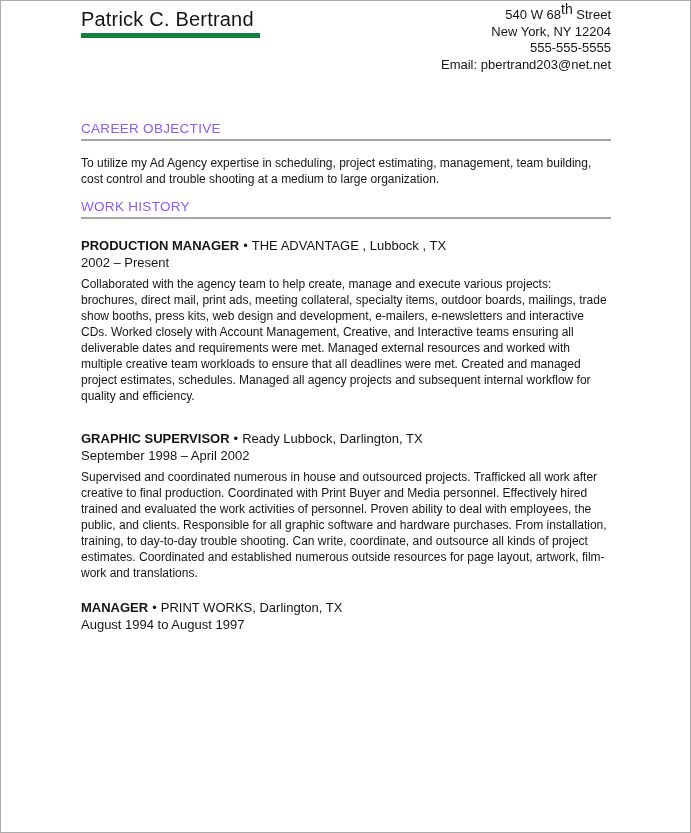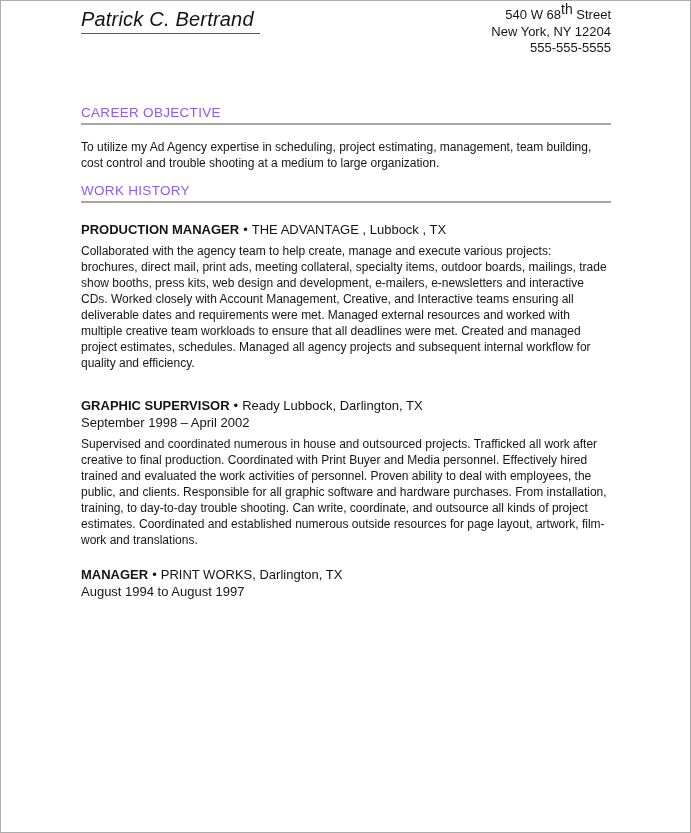--- a/index.html
+++ b/index.html
@@ -17,24 +17,23 @@
   .content { padding: 6px 79px 0 80px; }
 
   
   .header { display: flex; justify-content: space-between; align-items: flex-start; }
   .name {
     display: inline-block;
     font-size: 20px;
     line-height: 24px;
     letter-spacing: 0.2px;
     color: #141414;
-    border-bottom: 1px solid #15803d;
+    border-bottom: 5px solid #15803d;
     padding: 0 6px 2px 0;
     white-space: nowrap;
-    font-style: italic;
   }
   .contact { text-align: right; font-size: 13px; line-height: 16.5px; color: #161616; }
   .contact sup { font-size: 14px; line-height: 0; vertical-align: 5px; }
 
   
   .section-heading {
     font-size: 13.5px;
     font-weight: normal;
     letter-spacing: 0.3px;
     color: #8b5cf6;
@@ -69,33 +68,35 @@
   <div class="content">
 
     <header class="header">
       <div>
         <span class="name">Patrick C. Bertrand</span>
       </div>
       <div class="contact">
         <div class="contact-line"><span>540 W 68</span><sup>th</sup><span> Street</span></div>
         <div class="contact-line">New York, NY 12204</div>
         <div class="contact-line">555-555-5555</div>
+        <div class="contact-line">Email: pbertrand203@net.net</div>
       </div>
     </header>
 
     <section class="section objective">
       <h2 class="section-heading">CAREER OBJECTIVE</h2>
       <p class="body-text">To utilize my Ad Agency expertise in scheduling, project estimating, management, team building, cost control and trouble shooting at a medium to large organization.</p>
     </section>
 
     <section class="section work">
       <h2 class="section-heading">WORK HISTORY</h2>
 
       <article class="job job-1">
         <div class="job-title-line"><span class="job-title">PRODUCTION MANAGER</span><span class="bullet">•</span><span class="job-company">THE ADVANTAGE , Lubbock , TX</span></div>
+        <div class="job-dates">2002  – Present</div>
         <p class="body-text job-desc">Collaborated with the agency team to help create, manage and execute various projects: brochures, direct mail, print ads, meeting collateral, specialty items, outdoor boards, mailings, trade show booths, press kits, web design and development, e-mailers, e-newsletters and interactive CDs. Worked closely with Account Management, Creative, and Interactive teams ensuring all deliverable dates and requirements were met. Managed external resources and worked with multiple creative team workloads to ensure that all deadlines were met. Created and managed project estimates, schedules. Managed all agency projects and subsequent internal workflow for quality and efficiency.</p>
       </article>
 
       <article class="job job-2">
         <div class="job-title-line"><span class="job-title">GRAPHIC SUPERVISOR</span><span class="bullet">•</span><span class="job-company">Ready Lubbock, Darlington, TX</span></div>
         <div class="job-dates">September 1998 – April 2002</div>
         <p class="body-text job-desc">Supervised and coordinated numerous in house and outsourced projects. Trafficked all work after creative to final production. Coordinated with Print Buyer and Media personnel. Effectively hired trained and evaluated the work activities of personnel. Proven ability to deal with employees, the public, and clients. Responsible for all graphic software and hardware purchases. From installation, training, to day-to-day trouble shooting. Can write, coordinate, and outsource all kinds of project estimates. Coordinated and established numerous outside resources for page layout, artwork, film-work and translations.</p>
       </article>
 
       <article class="job job-3">

